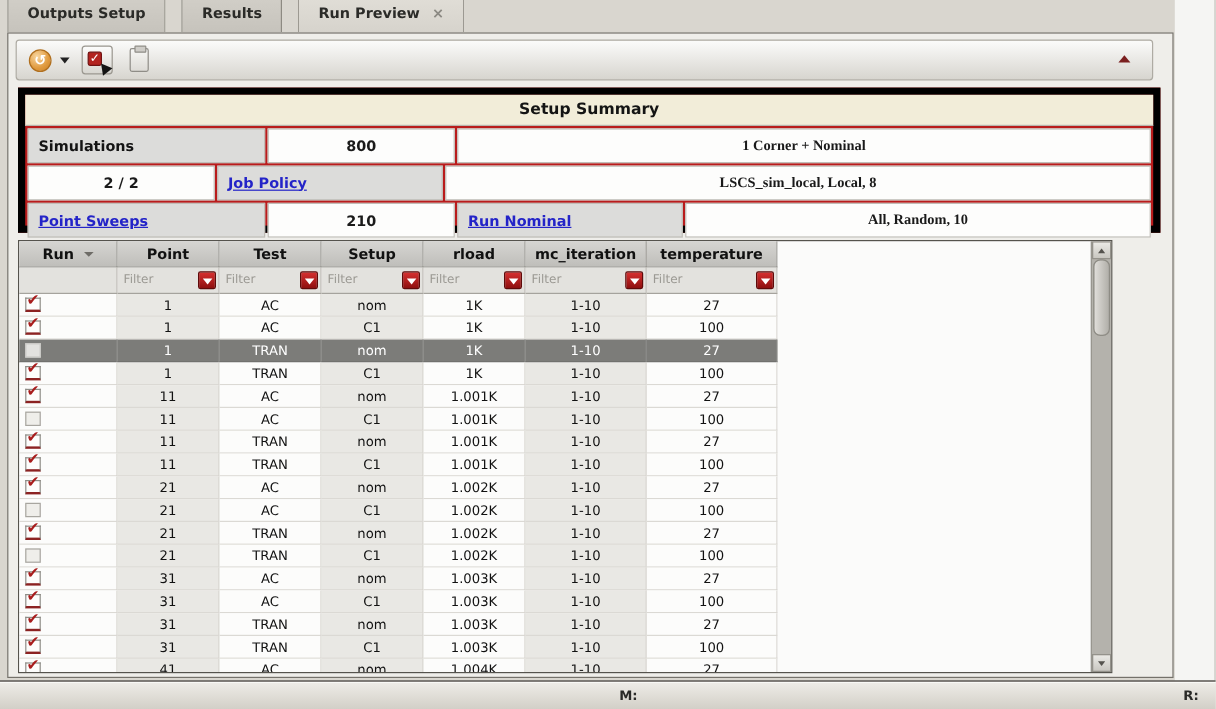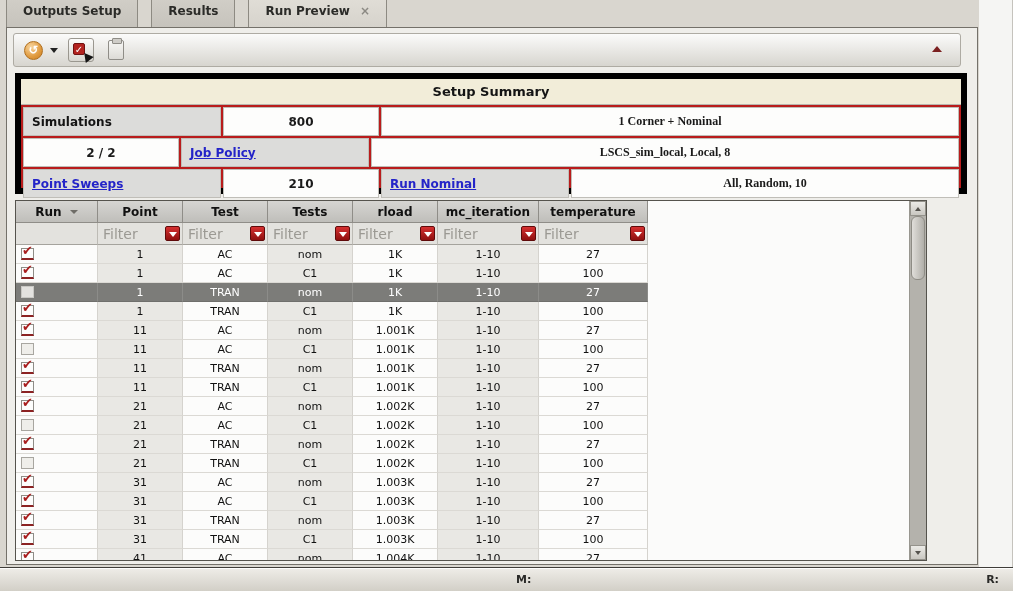--- a/index.html
+++ b/index.html
@@ -129,21 +129,21 @@
     margin-left:8px; width:0; height:0;
     border-left:4px solid transparent; border-right:4px solid transparent;
     border-top:4px solid #6e6c67;
   }
 
   .frow { height:22px; }
   .frow .gcell {
     background:#e3e2de; border-right:1px solid #bdbbb5; border-bottom:1px solid #a5a39d;
     position:relative; justify-content:flex-start; padding-left:5px;
   }
-  .ftext { color:#9b9993; font-size:14px; }
+  .ftext { color:#9b9993; font-size:10px; }
   .fbtn {
     position:absolute; right:2px; top:3px; width:15px; height:15px;
     background:linear-gradient(#d63030,#8f0f0f);
     border:1px solid #5f0a0a; border-radius:2px; cursor:pointer;
   }
   .fbtn::after {
     content:""; position:absolute; left:3px; top:5px; width:0; height:0;
     border-left:4px solid transparent; border-right:4px solid transparent;
     border-top:5px solid #fff;
   }
@@ -271,21 +271,21 @@
             <span>Run</span>
             <span class="sort-caret"></span>
           </div>
           <div class="gcell w1">
             <span>Point</span>
           </div>
           <div class="gcell w2">
             <span>Test</span>
           </div>
           <div class="gcell w3">
-            <span>Tests</span>
+            <span>Setup</span>
           </div>
           <div class="gcell w4">
             <span>rload</span>
           </div>
           <div class="gcell w5">
             <span>mc_iteration</span>
           </div>
           <div class="gcell w6">
             <span>temperature</span>
           </div>

